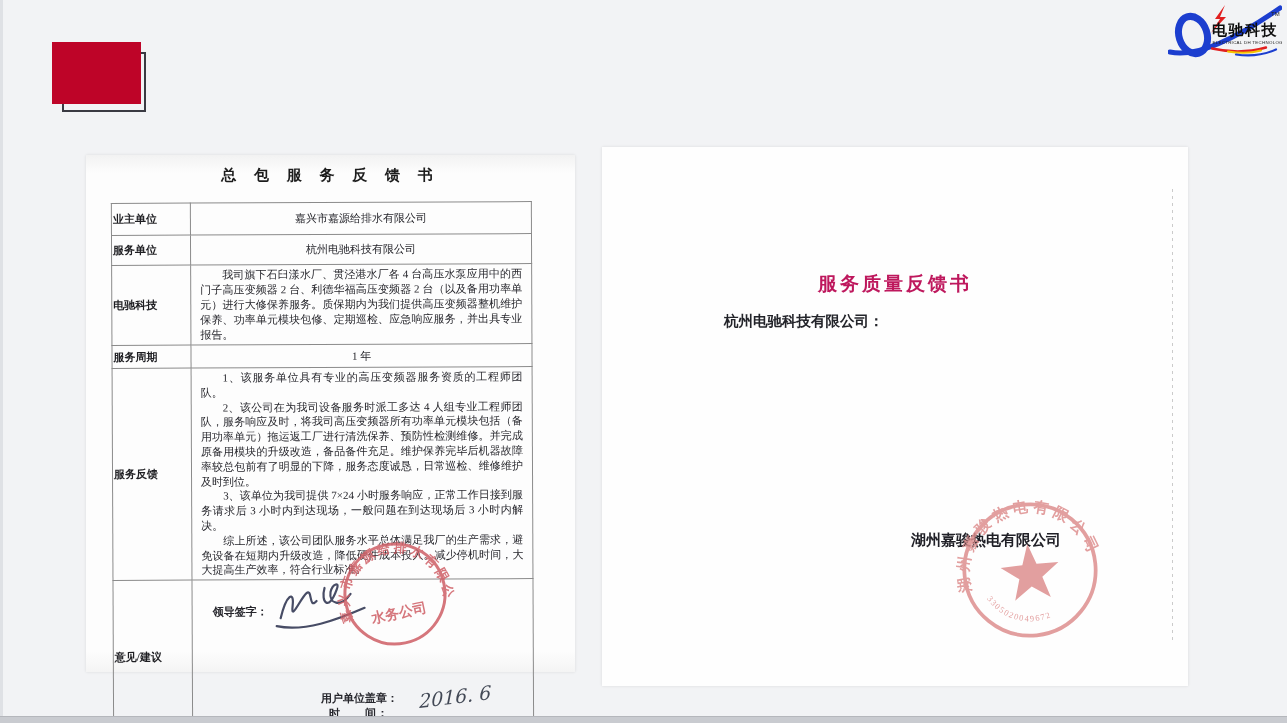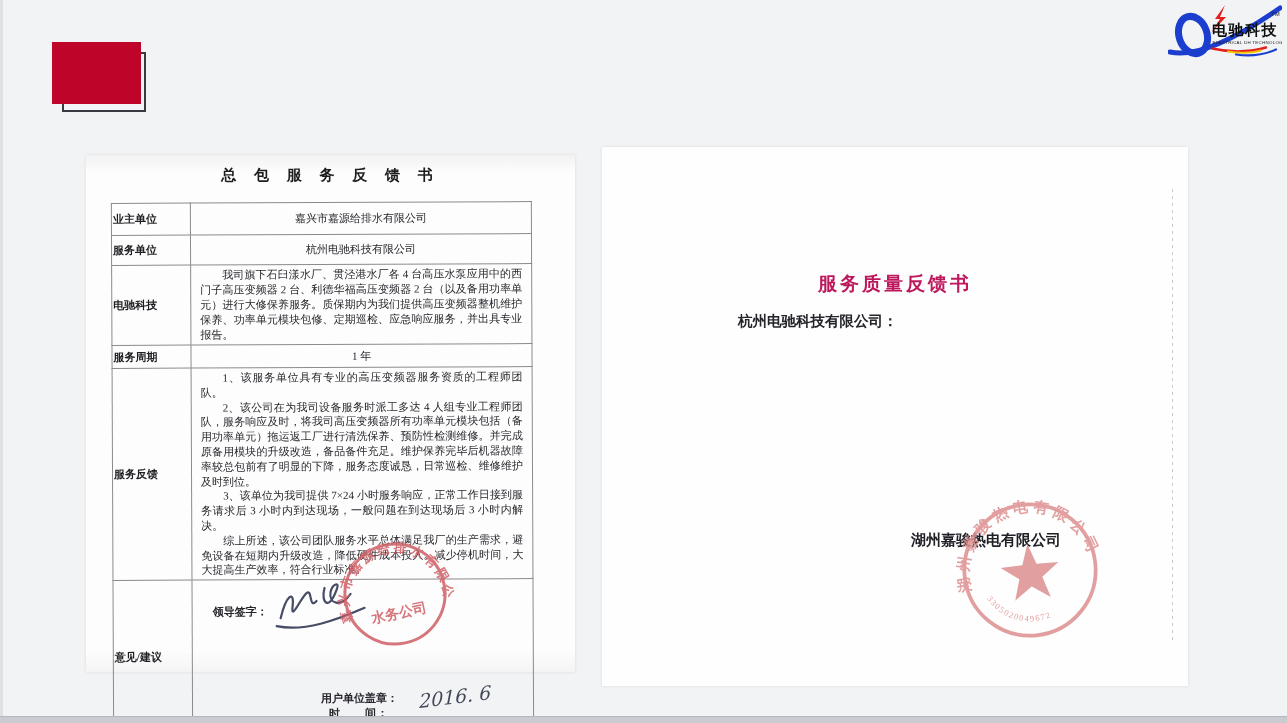--- a/index.html
+++ b/index.html
@@ -40,21 +40,21 @@
   .sig-label{position:absolute;left:20px;top:24px;font-weight:bold;font-size:11px;}
   .sig-svg{position:absolute;left:78px;top:0px;}
   .seal-label{position:absolute;left:128px;top:103px;font-weight:bold;font-size:11px;margin-top:8px;}
   .time-line{position:absolute;left:136px;top:126px;font-weight:bold;font-size:11px;letter-spacing:1px;}
   .hand-date{position:absolute;left:226px;top:110px;font-size:19px;font-style:italic;color:#2f3644;
              transform:rotate(-7deg) skewX(-8deg);opacity:.9;font-family:"DejaVu Serif",serif;}
   .stamp1{position:absolute;left:249px;top:379px;opacity:.85;}
 
   .doc2-title{position:absolute;left:0;right:0;top:124px;text-align:center;
               font-size:19px;font-weight:600;letter-spacing:3px;color:#be185d;}
-  .doc2-body{position:absolute;left:122px;top:158px;width:404px;font-size:14.5px;line-height:33px;margin-left:14px;}
+  .doc2-body{position:absolute;left:122px;top:158px;width:404px;font-size:14.5px;line-height:33px;}
   .addressee{font-weight:600;}
   .doc2-body p{margin:0;text-indent:2em;text-align:justify;}
   .sign-co{position:absolute;left:264px;top:380px;width:240px;text-align:center;
            font-weight:600;font-size:15px;line-height:26px;color:#202027;}
   .stamp2{position:absolute;left:353px;top:348px;opacity:.85;}
   .fold-line{position:absolute;left:570px;top:42px;width:1px;height:455px;opacity:.45;
              background:repeating-linear-gradient(#8d8d8d 0 3px,transparent 3px 7px);}
 </style>
 </head>
 <body>

